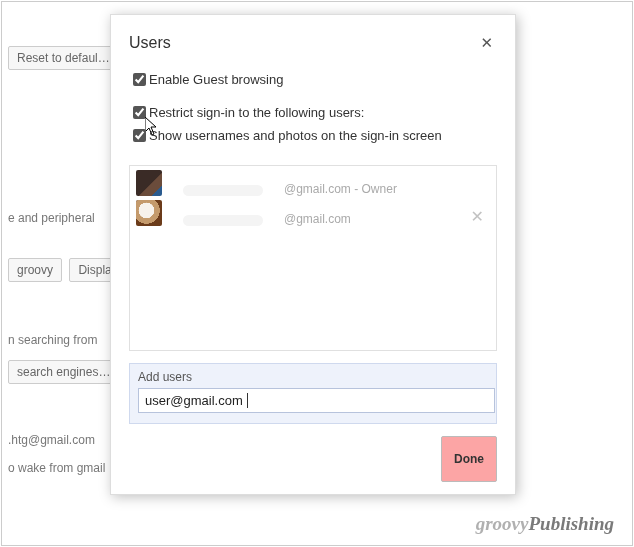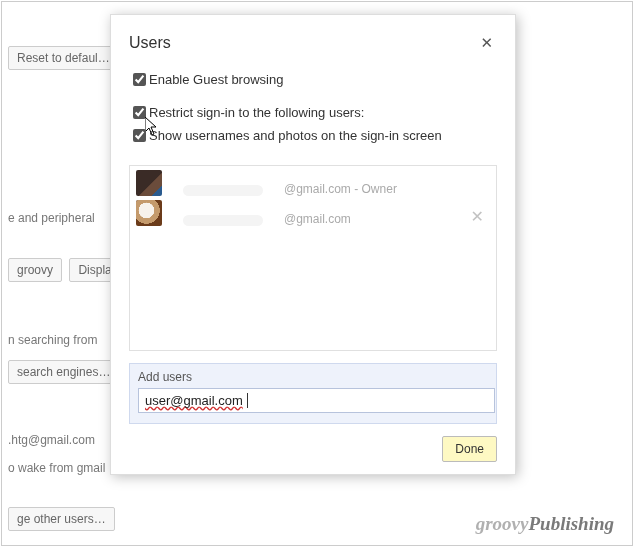--- a/index.html
+++ b/index.html
@@ -147,38 +147,38 @@
     .add-input {
       width: 100%;
       border: 1px solid #b7c3dc;
       padding: 4px 6px;
       font-size: 13px;
       font-family: inherit;
       color: #222;
       background: #fff;
     }
     .input-underline {
-      text-decoration: underline;
       text-decoration-color: #d03030;
       text-decoration-style: wavy;
       text-decoration-skip-ink: none;
     }
     .modal-footer {
       display: flex;
       justify-content: flex-end;
       margin-top: 12px;
     }
     .done-btn {
       border: 1px solid #bbb;
-      background: #fef9c3;
-      padding: 5px 12px;
+      background: #fca5a5;
+      padding: 15px 12px;
       font-size: 12px;
       border-radius: 2px;
       cursor: pointer;
       color: #333;
+      font-weight: bold;
     }
     .watermark {
       position: absolute;
       right: 18px;
       bottom: 10px;
       font-family: "Segoe Script", "Brush Script MT", cursive;
       font-size: 19px;
       font-style: italic;
       color: #7a7a7a;
       font-weight: bold;
@@ -193,21 +193,20 @@
     <div class="bg-row" style="top:44px;"><span class="btn">Reset to defaul…</span></div>
     <div class="bg-row half" style="top:209px;">e and peripheral</div>
     <div class="bg-row" style="top:256px;">
       <span class="btn">groovy</span>
       <span class="btn" style="margin-left:4px;">Displa</span>
     </div>
     <div class="bg-row half" style="top:331px;text-align:center;">n searching from</div>
     <div class="bg-row" style="top:358px;"><span class="btn">search engines…</span></div>
     <div class="bg-row half" style="top:431px;text-align:center;">.htg@gmail.com</div>
     <div class="bg-row half" style="top:459px;">o wake from gmail</div>
-    <div class="bg-row" style="top:505px;"><span class="btn">ge other users…</span></div>
   </div>
 
   <div class="modal">
     <div class="modal-header">
       <div class="modal-title">Users</div>
       <div class="close-x">✕</div>
     </div>
 
     <div class="opt-row">
       <input type="checkbox" class="chk" checked="" style="">

